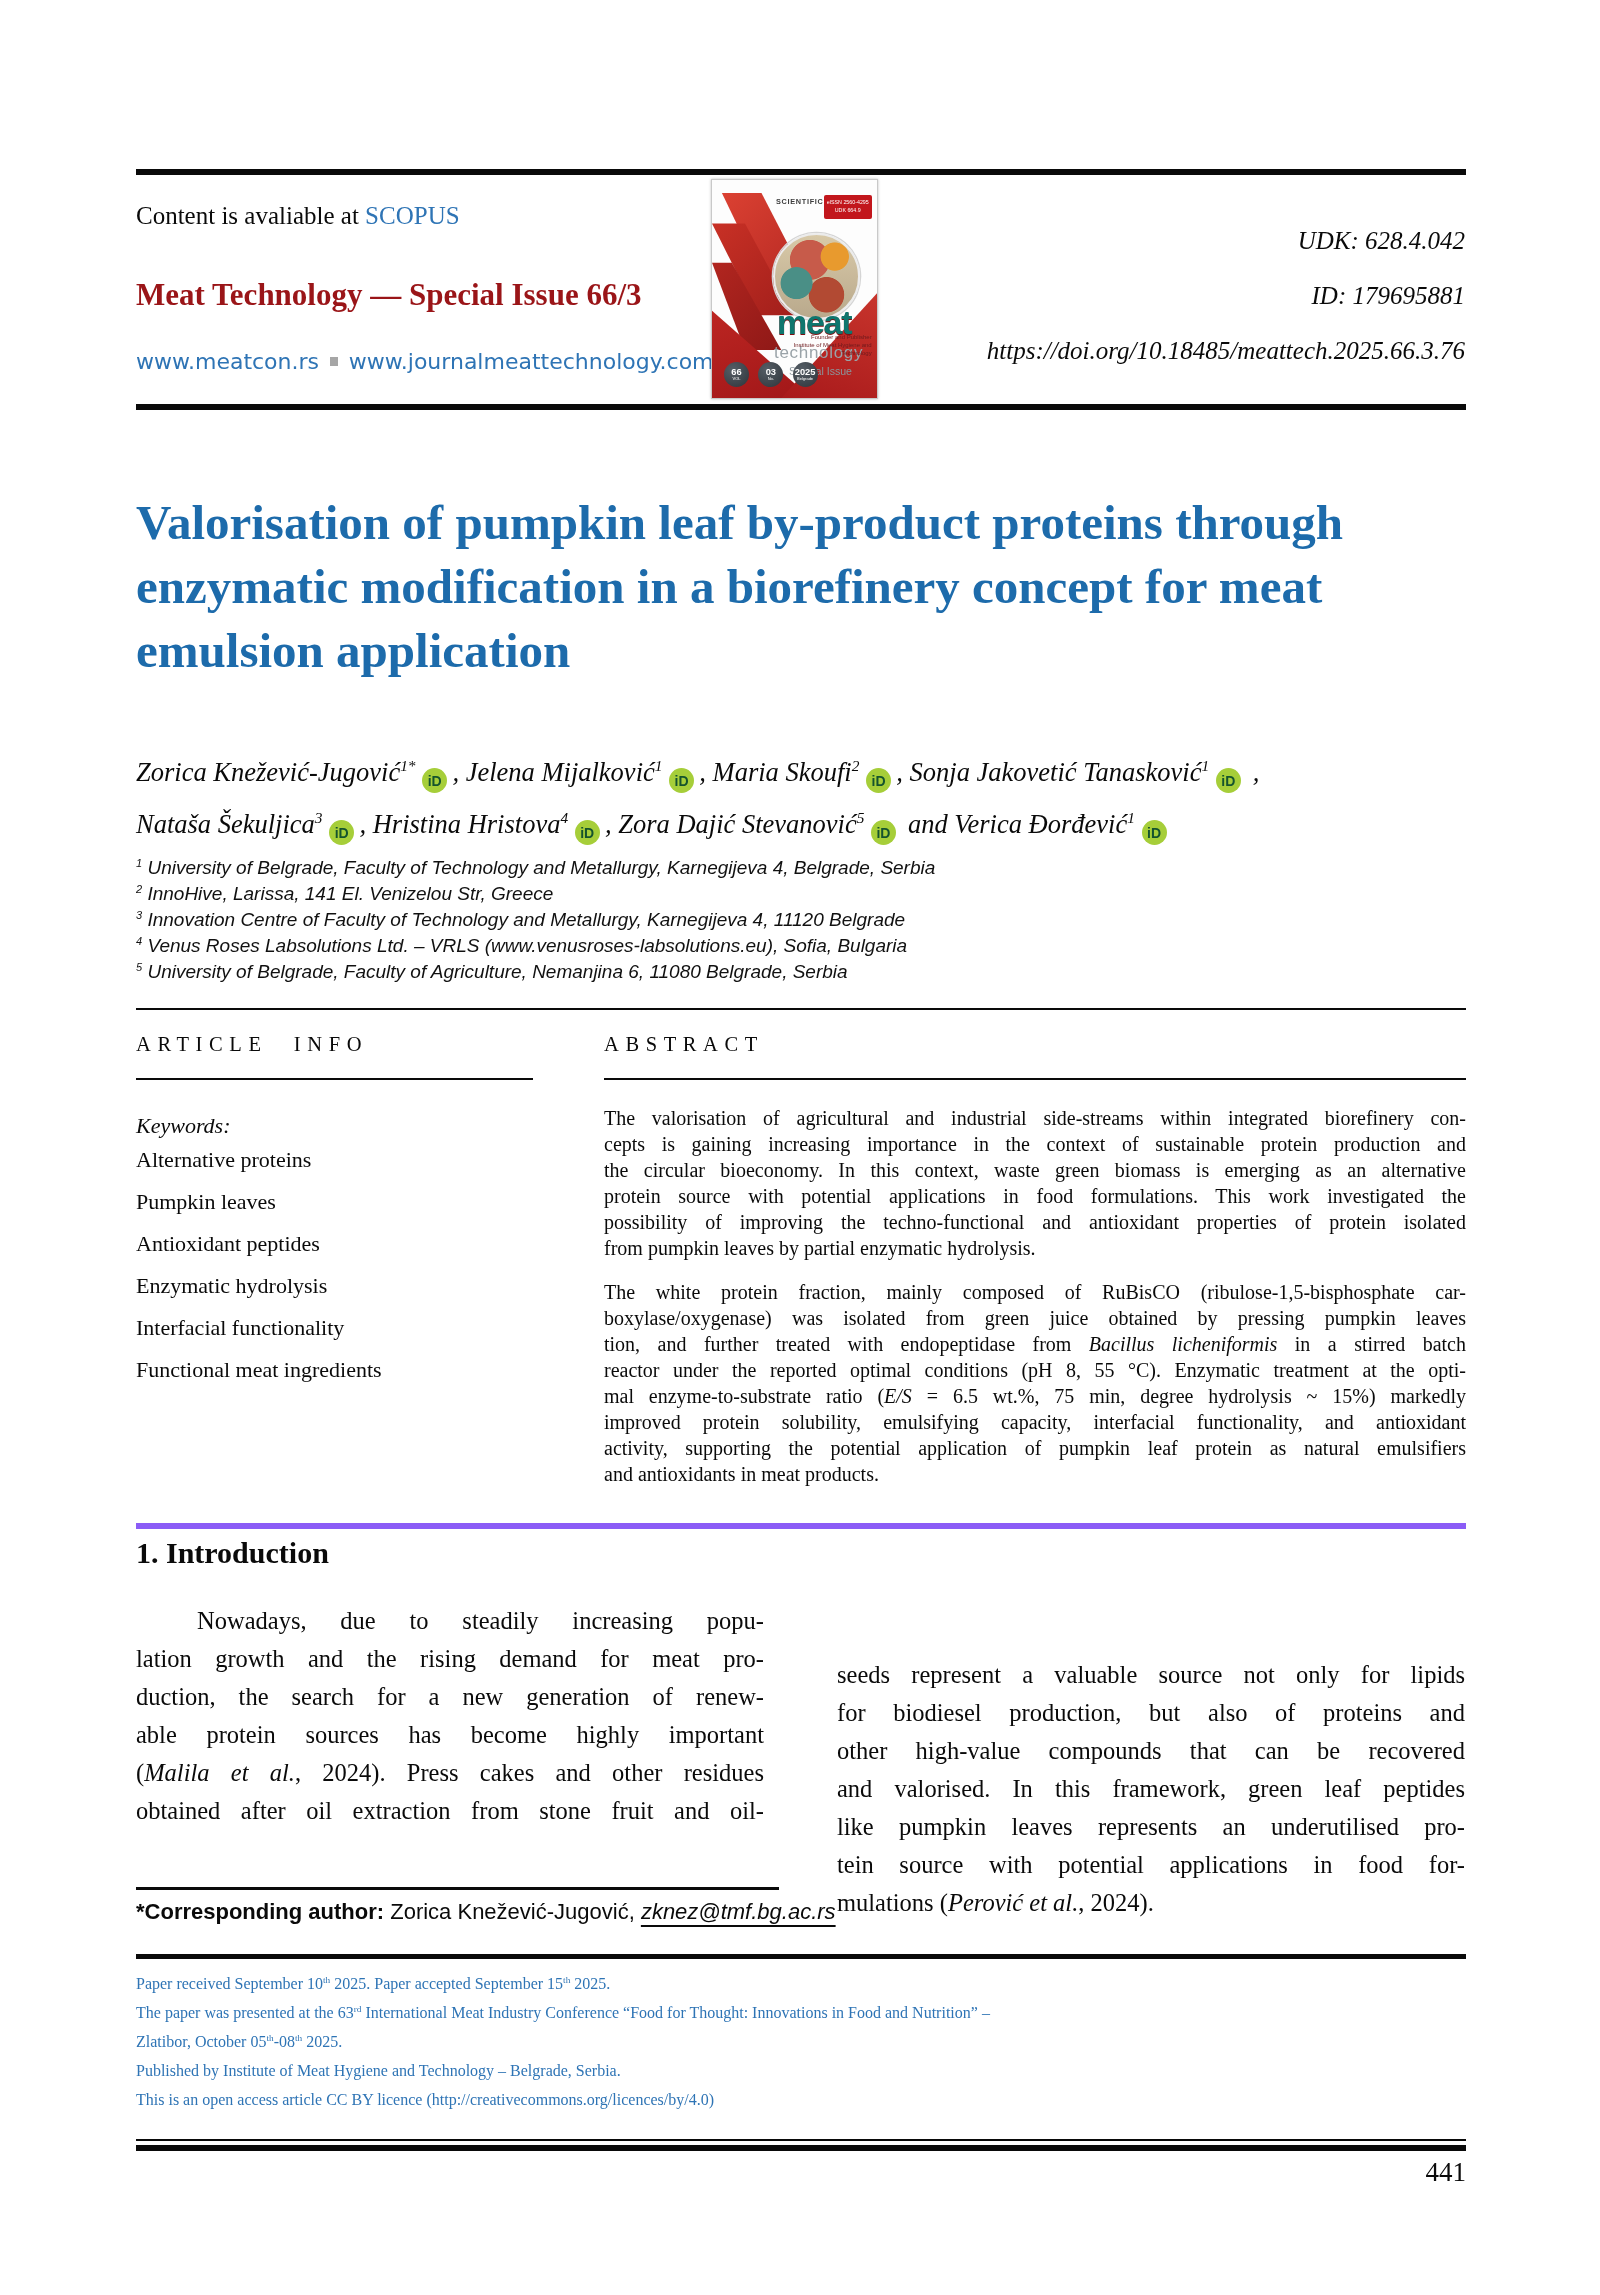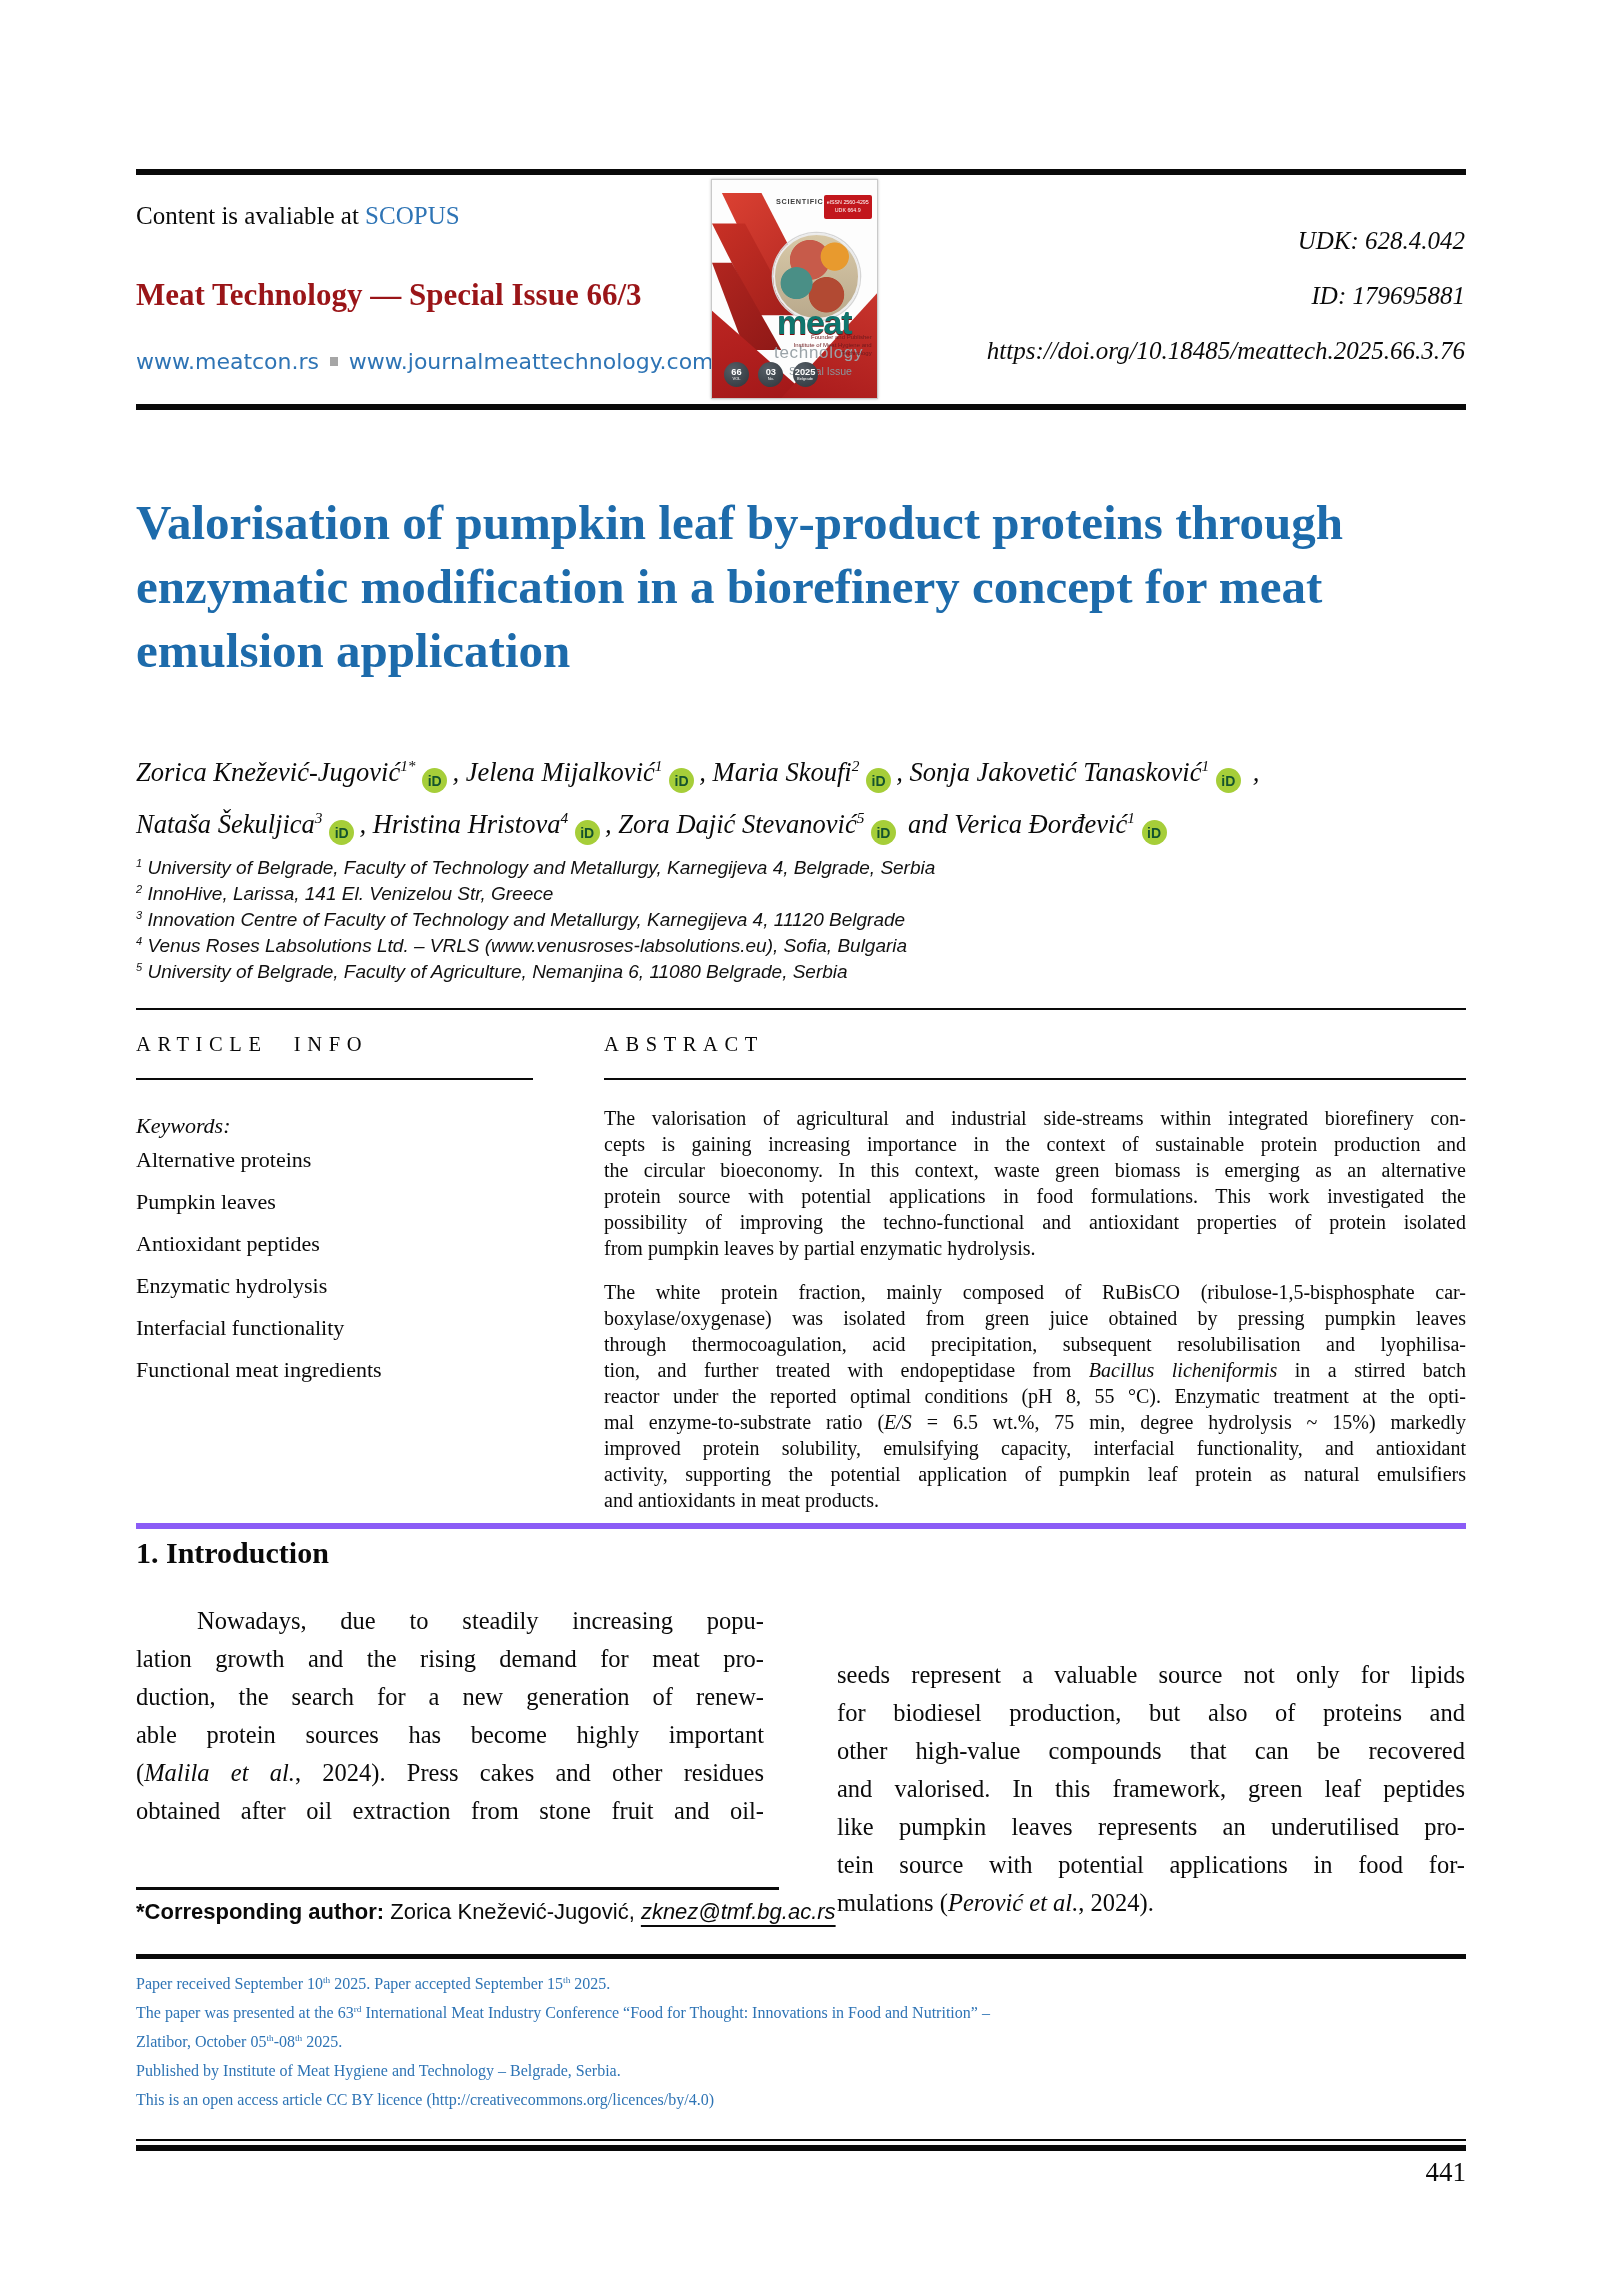--- a/index.html
+++ b/index.html
@@ -200,21 +200,20 @@
           <div class="ln">The valorisation of agricultural and industrial side-streams within integrated biorefinery con-</div>
           <div class="ln">cepts is gaining increasing importance in the context of sustainable protein production and</div>
           <div class="ln">the circular bioeconomy. In this context, waste green biomass is emerging as an alternative</div>
           <div class="ln">protein source with potential applications in food formulations. This work investigated the</div>
           <div class="ln">possibility of improving the techno-functional and antioxidant properties of protein isolated</div>
           <div class="ln ln-last">from pumpkin leaves by partial enzymatic hydrolysis.</div>
         </div>
       <div id="abs-p2" class="abs-par jl">
           <div class="ln">The white protein fraction, mainly composed of RuBisCO (ribulose-1,5-bisphosphate car-</div>
           <div class="ln">boxylase/oxygenase) was isolated from green juice obtained by pressing pumpkin leaves</div>
-          <div class="ln">through thermocoagulation, acid precipitation, subsequent resolubilisation and lyophilisa-</div>
           <div class="ln">tion, and further treated with endopeptidase from <i>Bacillus licheniformis</i> in a stirred batch</div>
           <div class="ln">reactor under the reported optimal conditions (pH 8, 55 °C). Enzymatic treatment at the opti-</div>
           <div class="ln">mal enzyme-to-substrate ratio (<i>E/S</i> = 6.5 wt.%, 75 min, degree hydrolysis ~ 15%) markedly</div>
           <div class="ln">improved protein solubility, emulsifying capacity, interfacial functionality, and antioxidant</div>
           <div class="ln">activity, supporting the potential application of pumpkin leaf protein as natural emulsifiers</div>
           <div class="ln ln-last">and antioxidants in meat products.</div>
         </div>
     </div>
   </div>
 

